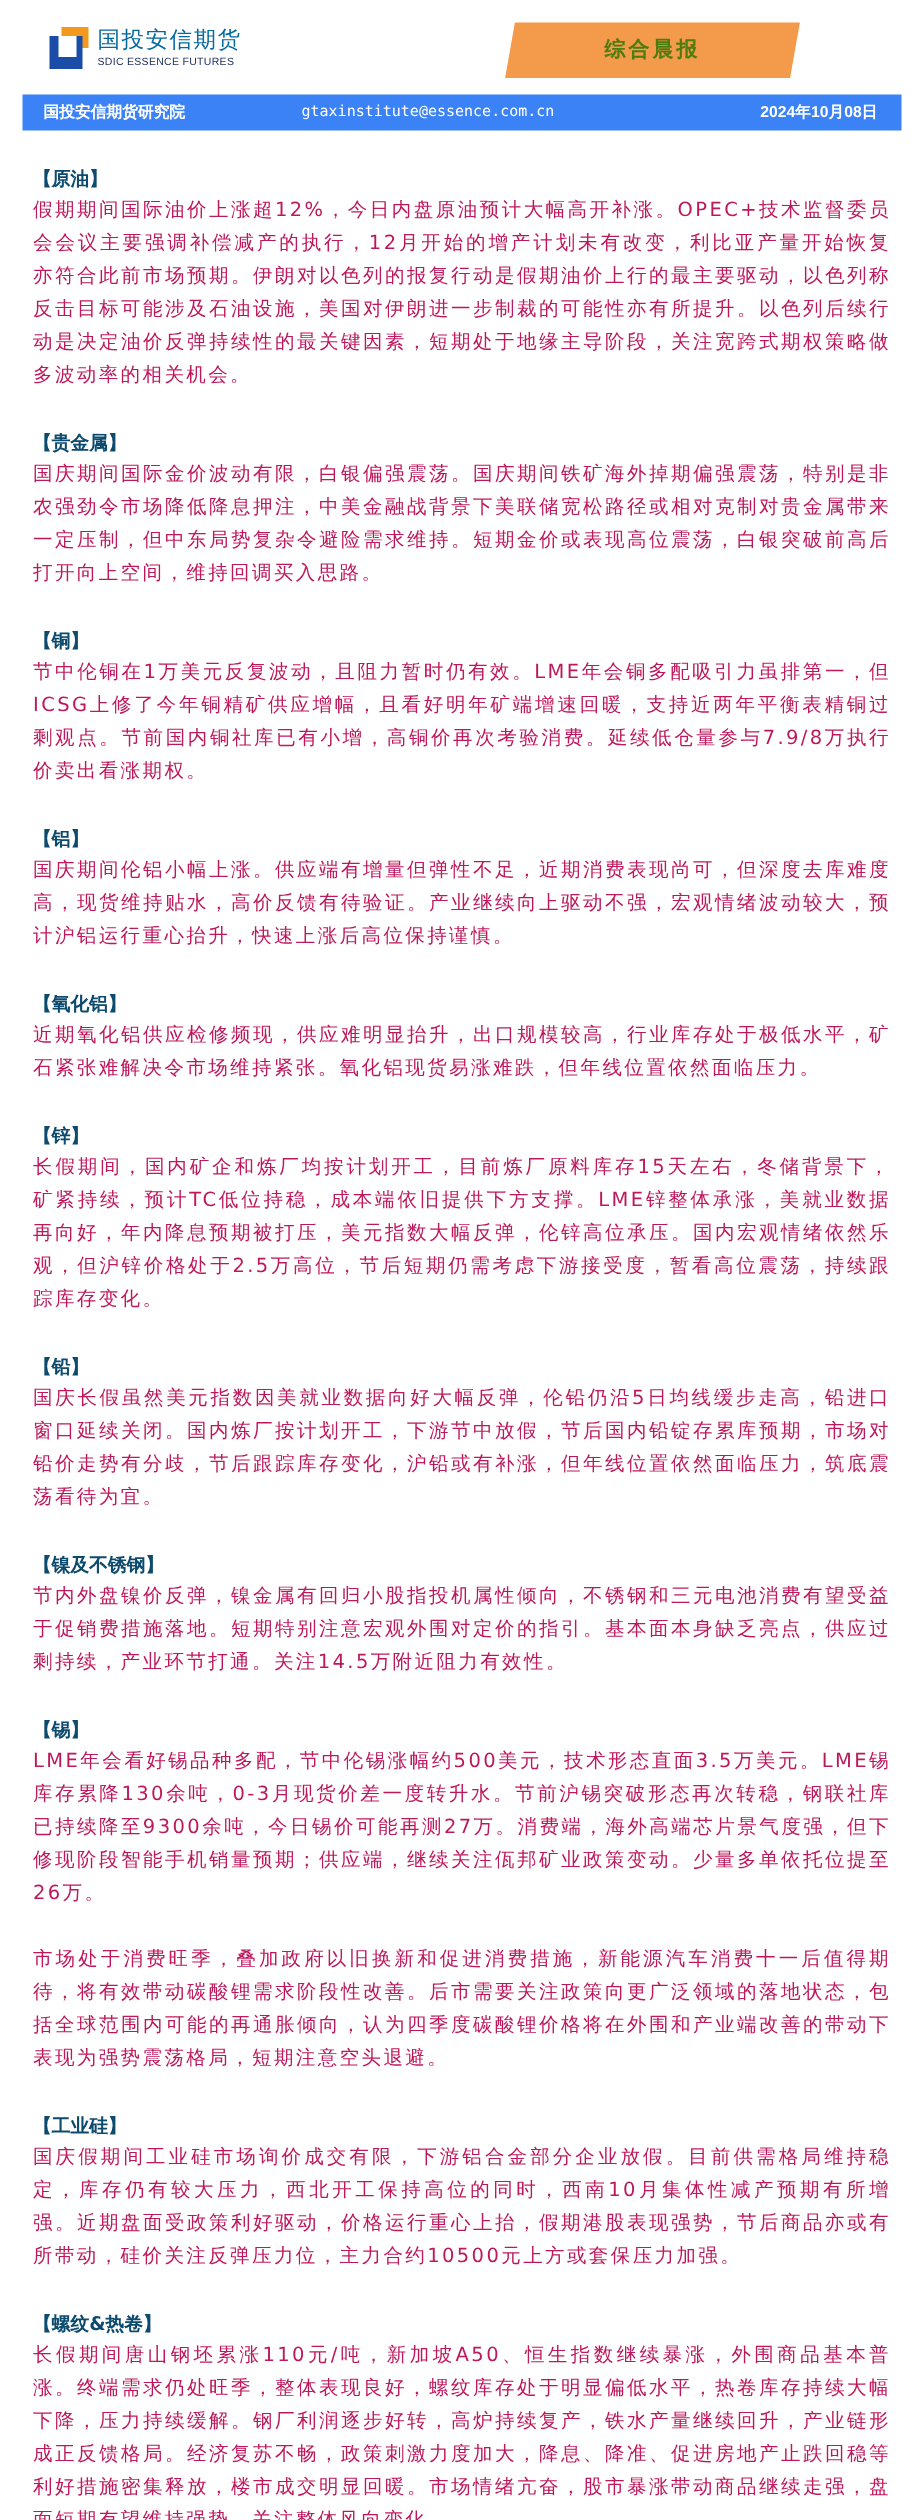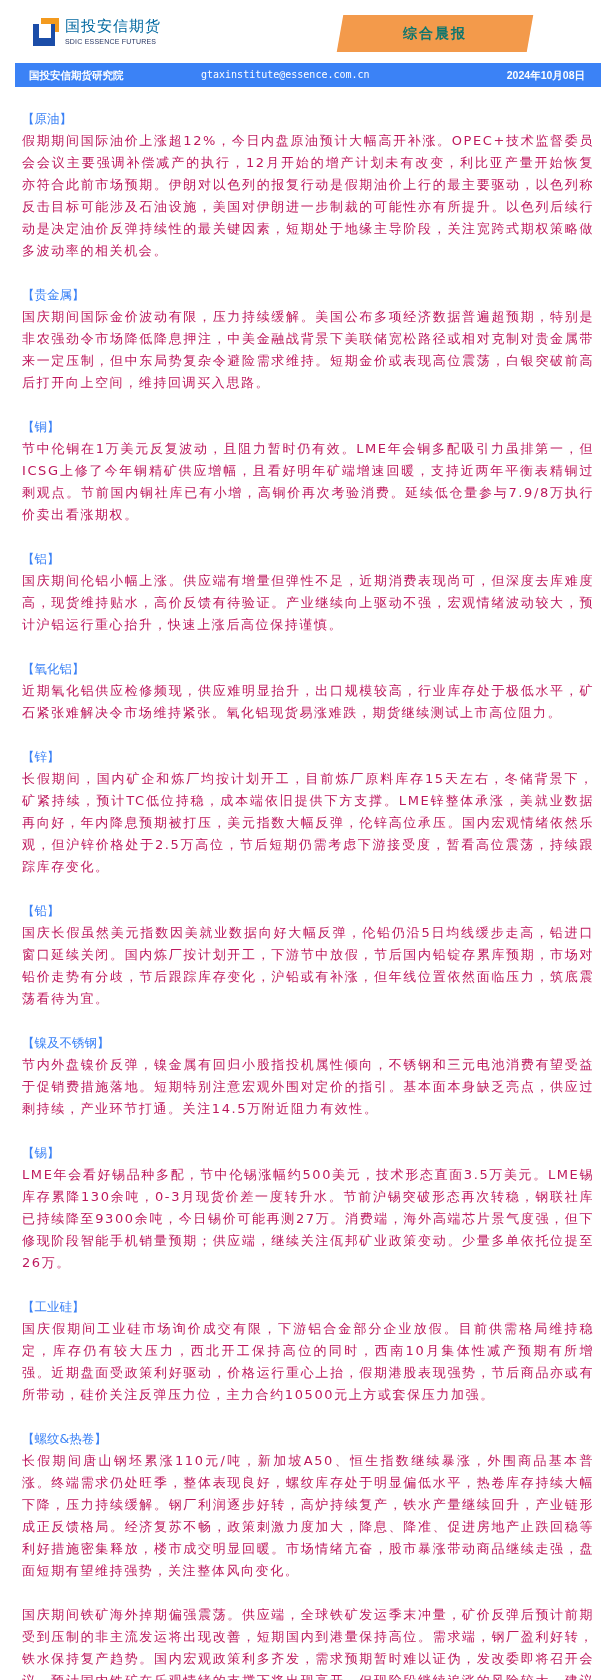--- a/index.html
+++ b/index.html
@@ -10,30 +10,30 @@
     .logo-mark { position: absolute; left: 0; top: 2px; width: 26px; height: 28px; }
     .logo-mark .blue { position: absolute; left: 0; top: 6px; width: 22px; height: 22px; background: #1B4DA8; }
     .logo-mark .white { position: absolute; left: 6px; top: 6px; width: 12px; height: 14px; background: #fff; }
     .logo-mark .orange { position: absolute; left: 8px; top: 0; width: 18px; height: 14px; background: #F39A1E; }
     .logo-mark .white2 { position: absolute; left: 8px; top: 8px; width: 10px; height: 6px; background: #fff; }
     .logo-cn { position: absolute; left: 32px; top: 1px; font-size: 15px; color: #0369a1; letter-spacing: 1px; white-space: nowrap; }
     .logo-en { position: absolute; left: 32px; top: 22px; font-size: 7px; color: #1F2E5C; letter-spacing: 0.2px; white-space: nowrap; font-family: "Liberation Sans", sans-serif; }
     .banner { position: absolute; left: 340px; top: 15px; width: 190px; height: 37px; background: #F39A4B;
               transform: skewX(-10deg); }
     .banner-text { position: absolute; left: 340px; top: 15px; width: 190px; height: 37px; line-height: 37px;
-                   text-align: center; color: #0f766e; font-weight: bold; font-size: 14px; letter-spacing: 2px; }
+                   text-align: center; color: #4d7c0f; font-weight: bold; font-size: 14px; letter-spacing: 2px; }
     .bar { position: absolute; left: 15px; top: 63px; width: 586px; height: 24px; background: #3b82f6;
            color: #fff; font-size: 10.5px; line-height: 24px; font-weight: bold; }
     .bar span { position: absolute; top: 0; white-space: nowrap; }
     .bar .org { left: 14px; }
     .bar .email { left: 186px; font-family: "DejaVu Sans Mono", monospace; font-weight: normal; font-size: 10px; }
     .bar .date { right: 16px; font-family: "Liberation Sans", sans-serif; }
     .content { position: absolute; left: 22px; top: 108px; width: 572px; }
     .section { margin-bottom: 22px; }
-    .section h2 { margin: 0; font-size: 12.5px; font-weight: normal; line-height: 22px; color: #3b82f6; }
+    .section h2 { margin: 0; font-size: 12.5px; font-weight: bold; line-height: 22px; color: #0c4a6e; }
     .section p { margin: 0; font-size: 13px; line-height: 22px; color: #be185d; text-align: justify;
                  letter-spacing: 1.6px; }
   </style>
 </head>
 <body>
 
 <div class="header">
   <div class="logo">
     <div class="logo-mark">
       <div class="orange"></div>
@@ -53,51 +53,52 @@
   </div>
 </div>
 
 <div class="content">
   <div class="section">
     <h2>【原油】</h2>
     <p>假期期间国际油价上涨超12%，今日内盘原油预计大幅高开补涨。OPEC+技术监督委员会会议主要强调补偿减产的执行，12月开始的增产计划未有改变，利比亚产量开始恢复亦符合此前市场预期。伊朗对以色列的报复行动是假期油价上行的最主要驱动，以色列称反击目标可能涉及石油设施，美国对伊朗进一步制裁的可能性亦有所提升。以色列后续行动是决定油价反弹持续性的最关键因素，短期处于地缘主导阶段，关注宽跨式期权策略做多波动率的相关机会。</p>
   </div>
   <div class="section">
     <h2>【贵金属】</h2>
-    <p>国庆期间国际金价波动有限，压力持续缓解。美国公布多项经济数据普遍超预期，特别是非农强劲令市场降低降息押注，中美金融战背景下美联储宽松路径或相对克制对贵金属带来一定压制，但中东局势复杂令避险需求维持。短期金价或表现高位震荡，白银突破前高后打开向上空间，维持回调买入思路。</p>
+    <p>国庆期间国际金价波动有限，白银偏强震荡。国庆期间铁矿海外掉期偏强震荡，特别是非农强劲令市场降低降息押注，中美金融战背景下美联储宽松路径或相对克制对贵金属带来一定压制，但中东局势复杂令避险需求维持。短期金价或表现高位震荡，白银突破前高后打开向上空间，维持回调买入思路。</p>
   </div>
   <div class="section">
     <h2>【铜】</h2>
     <p>节中伦铜在1万美元反复波动，且阻力暂时仍有效。LME年会铜多配吸引力虽排第一，但ICSG上修了今年铜精矿供应增幅，且看好明年矿端增速回暖，支持近两年平衡表精铜过剩观点。节前国内铜社库已有小增，高铜价再次考验消费。延续低仓量参与7.9/8万执行价卖出看涨期权。</p>
   </div>
   <div class="section">
     <h2>【铝】</h2>
     <p>国庆期间伦铝小幅上涨。供应端有增量但弹性不足，近期消费表现尚可，但深度去库难度高，现货维持贴水，高价反馈有待验证。产业继续向上驱动不强，宏观情绪波动较大，预计沪铝运行重心抬升，快速上涨后高位保持谨慎。</p>
   </div>
   <div class="section">
     <h2>【氧化铝】</h2>
-    <p>近期氧化铝供应检修频现，供应难明显抬升，出口规模较高，行业库存处于极低水平，矿石紧张难解决令市场维持紧张。氧化铝现货易涨难跌，期货继续测试上市高位阻力。</p>
+    <p>近期氧化铝供应检修频现，供应难明显抬升，出口规模较高，行业库存处于极低水平，矿石紧张难解决令市场维持紧张。氧化铝现货易涨难跌，但年线位置依然面临压力。</p>
   </div>
   <div class="section">
     <h2>【锌】</h2>
     <p>长假期间，国内矿企和炼厂均按计划开工，目前炼厂原料库存15天左右，冬储背景下，矿紧持续，预计TC低位持稳，成本端依旧提供下方支撑。LME锌整体承涨，美就业数据再向好，年内降息预期被打压，美元指数大幅反弹，伦锌高位承压。国内宏观情绪依然乐观，但沪锌价格处于2.5万高位，节后短期仍需考虑下游接受度，暂看高位震荡，持续跟踪库存变化。</p>
   </div>
   <div class="section">
     <h2>【铅】</h2>
     <p>国庆长假虽然美元指数因美就业数据向好大幅反弹，伦铅仍沿5日均线缓步走高，铅进口窗口延续关闭。国内炼厂按计划开工，下游节中放假，节后国内铅锭存累库预期，市场对铅价走势有分歧，节后跟踪库存变化，沪铅或有补涨，但年线位置依然面临压力，筑底震荡看待为宜。</p>
   </div>
   <div class="section">
     <h2>【镍及不锈钢】</h2>
     <p>节内外盘镍价反弹，镍金属有回归小股指投机属性倾向，不锈钢和三元电池消费有望受益于促销费措施落地。短期特别注意宏观外围对定价的指引。基本面本身缺乏亮点，供应过剩持续，产业环节打通。关注14.5万附近阻力有效性。</p>
   </div>
   <div class="section">
     <h2>【锡】</h2>
     <p>LME年会看好锡品种多配，节中伦锡涨幅约500美元，技术形态直面3.5万美元。LME锡库存累降130余吨，0-3月现货价差一度转升水。节前沪锡突破形态再次转稳，钢联社库已持续降至9300余吨，今日锡价可能再测27万。消费端，海外高端芯片景气度强，但下修现阶段智能手机销量预期；供应端，继续关注佤邦矿业政策变动。少量多单依托位提至26万。</p>
   </div>
   <div class="section">
+    <p>市场处于消费旺季，叠加政府以旧换新和促进消费措施，新能源汽车消费十一后值得期待，将有效带动碳酸锂需求阶段性改善。后市需要关注政策向更广泛领域的落地状态，包括全球范围内可能的再通胀倾向，认为四季度碳酸锂价格将在外围和产业端改善的带动下表现为强势震荡格局，短期注意空头退避。</p>
   </div>
   <div class="section">
     <h2>【工业硅】</h2>
     <p>国庆假期间工业硅市场询价成交有限，下游铝合金部分企业放假。目前供需格局维持稳定，库存仍有较大压力，西北开工保持高位的同时，西南10月集体性减产预期有所增强。近期盘面受政策利好驱动，价格运行重心上抬，假期港股表现强势，节后商品亦或有所带动，硅价关注反弹压力位，主力合约10500元上方或套保压力加强。</p>
   </div>
   <div class="section">
     <h2>【螺纹&amp;热卷】</h2>
     <p>长假期间唐山钢坯累涨110元/吨，新加坡A50、恒生指数继续暴涨，外围商品基本普涨。终端需求仍处旺季，整体表现良好，螺纹库存处于明显偏低水平，热卷库存持续大幅下降，压力持续缓解。钢厂利润逐步好转，高炉持续复产，铁水产量继续回升，产业链形成正反馈格局。经济复苏不畅，政策刺激力度加大，降息、降准、促进房地产止跌回稳等利好措施密集释放，楼市成交明显回暖。市场情绪亢奋，股市暴涨带动商品继续走强，盘面短期有望维持强势，关注整体风向变化。</p>
   </div>
   <div class="section">

